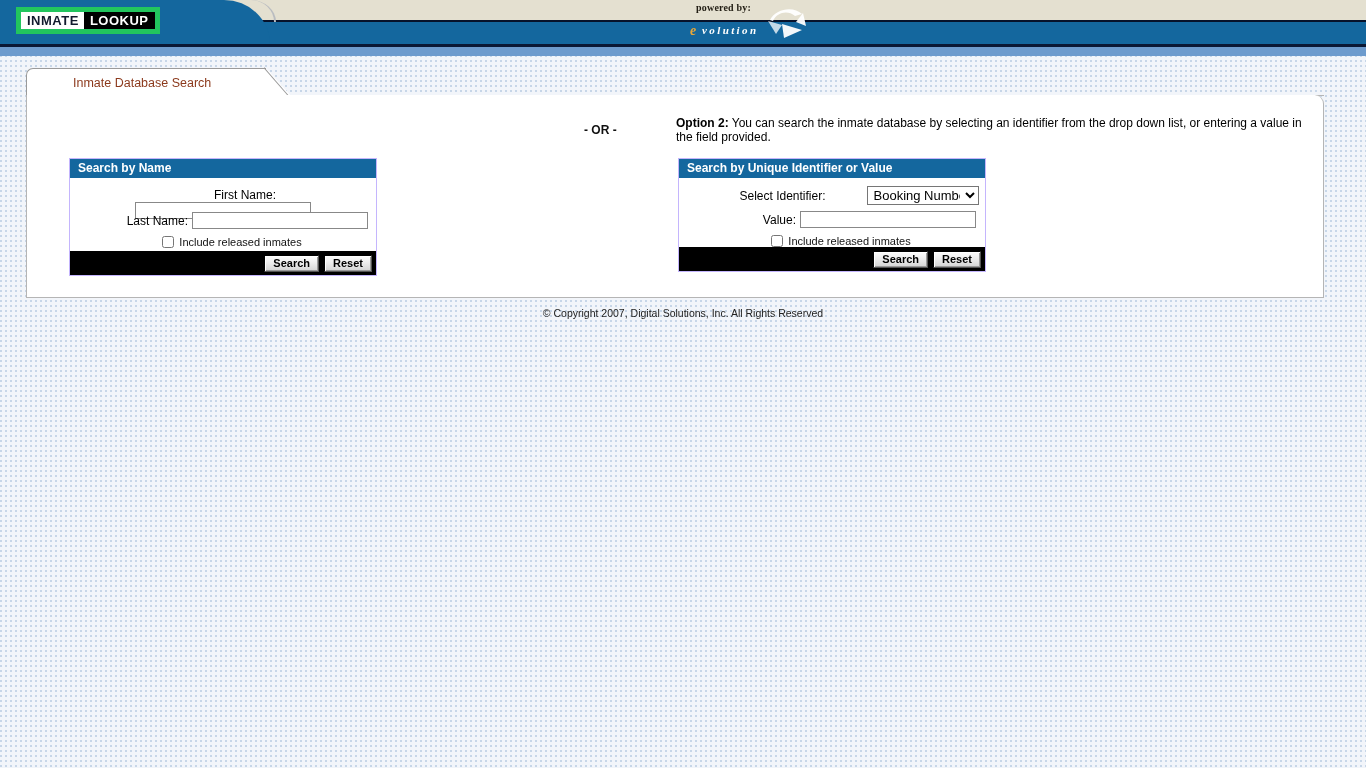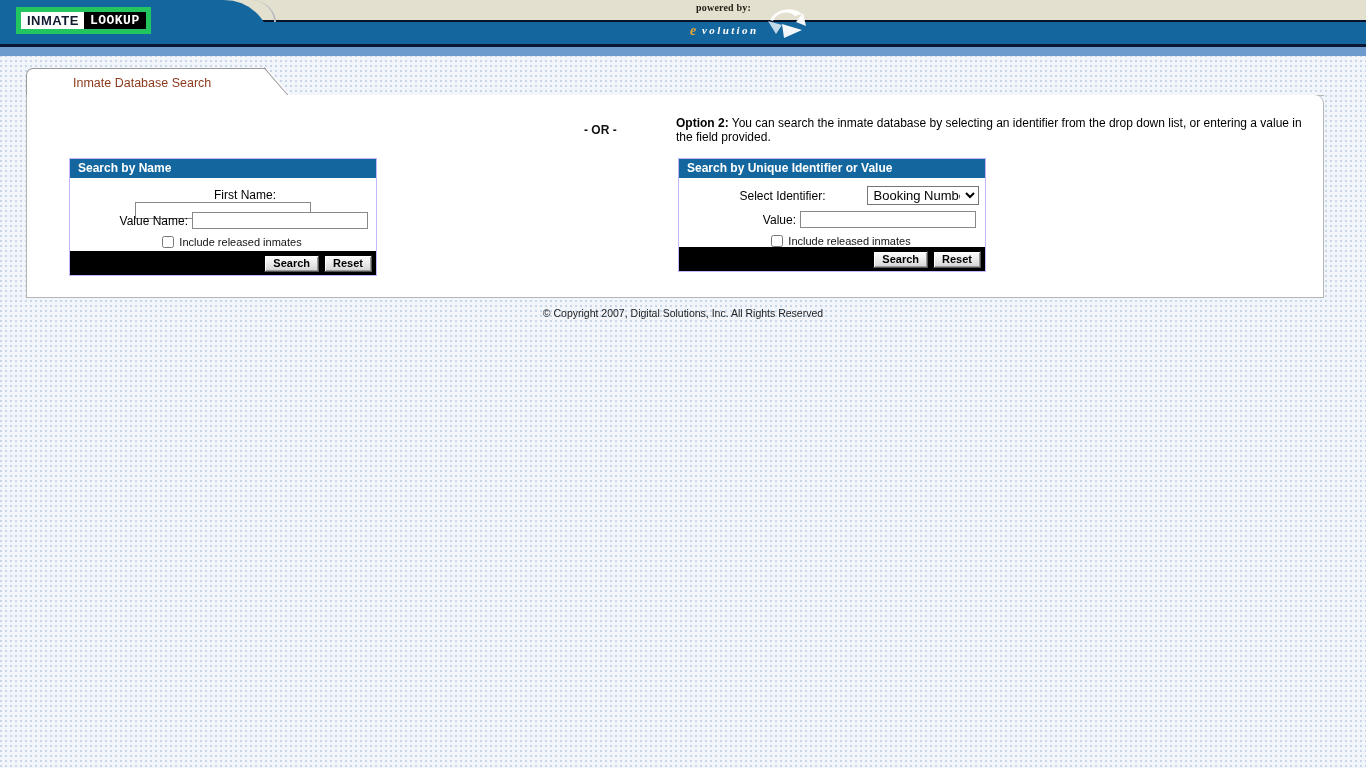--- a/index.html
+++ b/index.html
@@ -84,21 +84,21 @@
     font-family: "Liberation Sans", sans-serif;
   }
   #logo .lg-b {
     background: #000000;
     color: #ffffff;
     font-weight: bold;
     font-size: 13px;
     letter-spacing: .5px;
     padding: 0 6px 0 6px;
     line-height: 17px;
-    font-family: Liberation Mono, monospace;
+    font-family: Liberation Sans, sans-serif;
   }
 
   
   #poweredby {
     position: absolute; top: 2px; left: 690px;
     z-index: 6;
     width: 130px; height: 36px;
   }
   #poweredby .pb-text {
     position: absolute; top: 0px; left: 6px;
@@ -368,21 +368,21 @@
   <div class="panel" id="panel-name">
     <div class="panel-head">Search by Name</div>
     <div class="panel-body">
 
       <div class="frow row1">
         <span class="flabel">First Name:</span>
         <input class="ftext" type="text" value="" style="">
       </div>
 
       <div class="frow row2">
-        <span class="flabel">Value Name:</span>
+        <span class="flabel">Last Name:</span>
         <input class="ftext" type="text" value="" style="">
       </div>
 
       <div class="frow rowcb">
         <label class="cbwrap">
           <input type="checkbox" style="">
           <span class="cblabel">Include released inmates</span>
         </label>
       </div>
 

